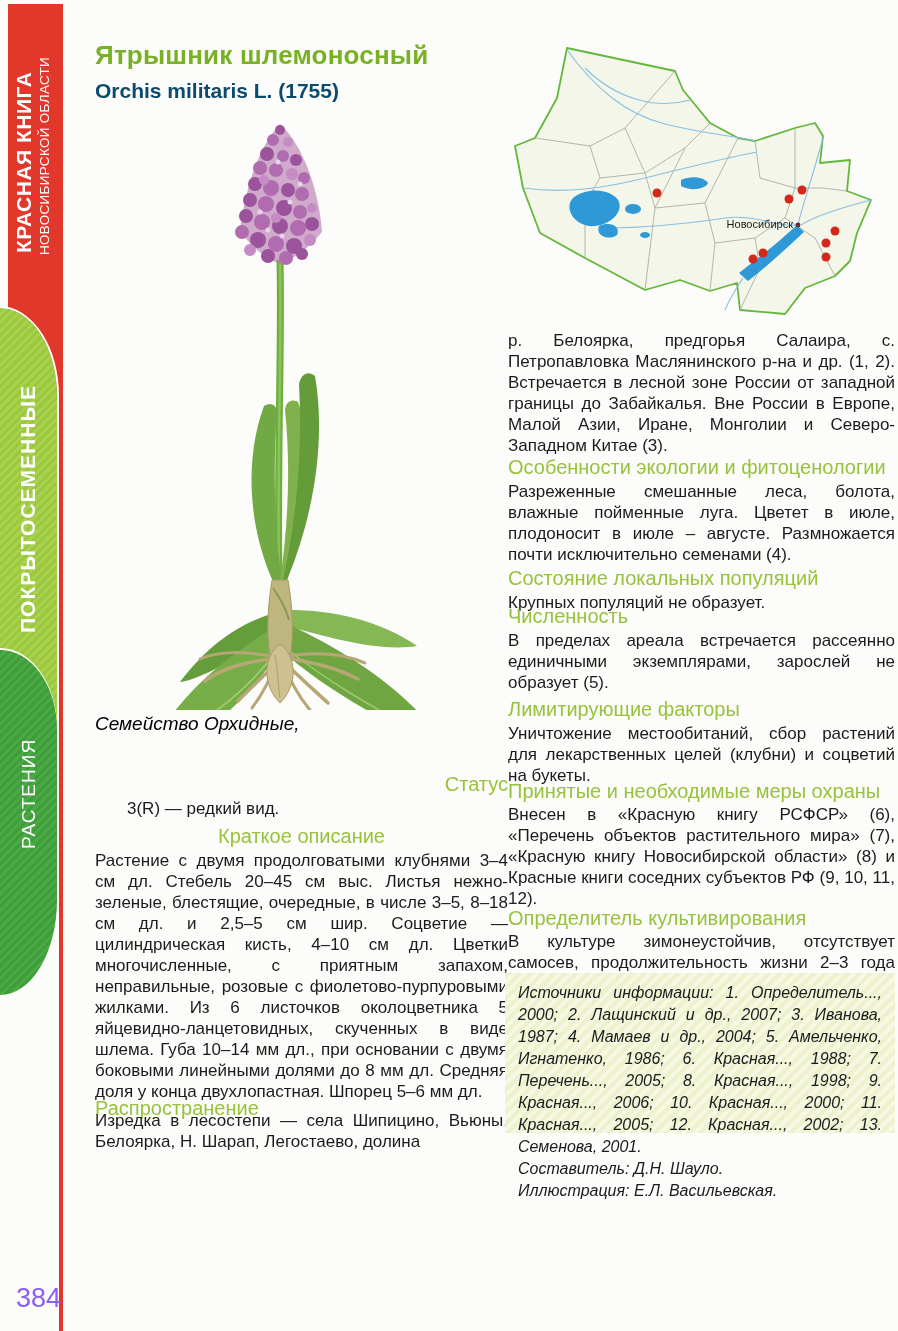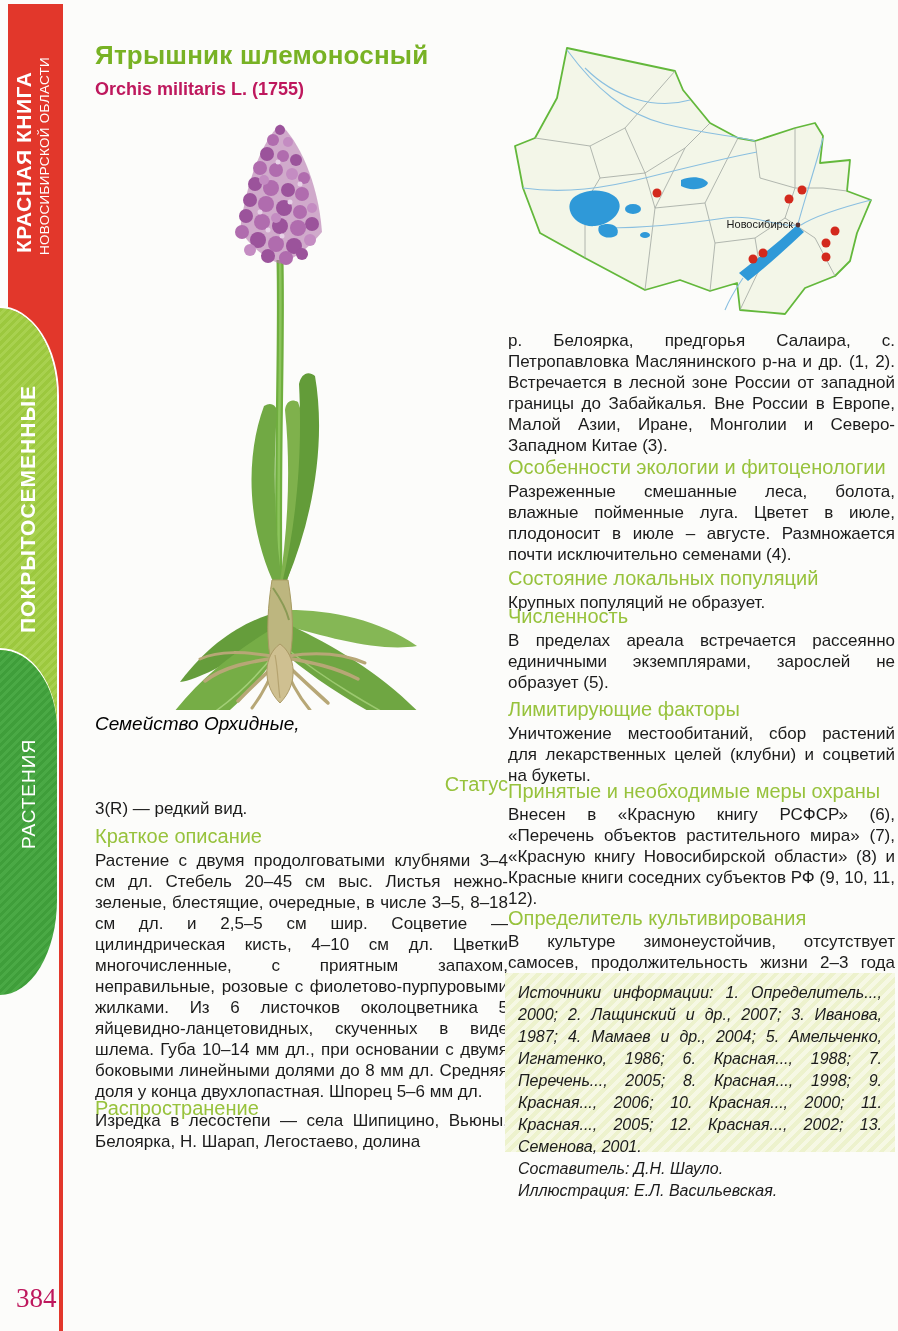--- a/index.html
+++ b/index.html
@@ -28,37 +28,37 @@
     box-shadow:0 -2px 0 0 #ffffff;
   }
   .vtext{
     position:absolute;transform-origin:left top;transform:rotate(-90deg);
     white-space:nowrap;color:#ffffff;line-height:1;
   }
   .v-red-title{left:13px;top:253px;font-size:21px;font-weight:bold;letter-spacing:.5px;}
   .v-red-sub{left:38px;top:255px;font-size:13.5px;letter-spacing:.3px;}
   .v-lime{left:17px;top:633px;font-size:21px;font-weight:bold;letter-spacing:1px;}
   .v-dark{left:19px;top:849px;font-size:19px;letter-spacing:1px;}
-  .page-number{position:absolute;left:16px;top:1283px;font-size:27px;color:#be185d;font-family:Liberation Serif, serif;}
+  .page-number{position:absolute;left:16px;top:1283px;font-size:27px;color:#8b5cf6;}
 
   
   .col-left{position:absolute;left:95px;top:0;width:413px;height:1087px;}
   .col-right{position:absolute;left:508px;top:0;width:387px;height:1231px;}
   .block{position:absolute;left:0;width:100%;}
   .title{font-size:26px;font-weight:bold;color:#78b224;letter-spacing:.2px;}
-  .latin{font-size:18px;font-weight:bold;color:#be185d;}
+  .latin{font-size:21px;font-weight:bold;color:#0c4a6e;}
   .family{font-style:italic;font-size:19px;line-height:28px;color:#000000;}
   .sec-h{font-size:20px;color:#97c23c;line-height:24px;}
   .sec-b{font-size:17px;line-height:21px;text-align:justify;color:#1b1b1b;}
   .plant{position:absolute;left:130px;top:110px;}
   .map-wrap{position:absolute;left:505px;top:28px;width:390px;height:292px;}
 
   
   .sources{
-    position:absolute;left:505px;top:973px;width:390px;height:179px;
+    position:absolute;left:505px;top:973px;width:390px;height:160px;
     background:repeating-linear-gradient(-45deg,#edf2cd 0 4px,#f6f8e4 4px 8px);
     box-sizing:border-box;padding:9px 13px 0 13px;
     font-style:italic;font-size:16px;line-height:22px;
   }
   .sources .src{text-align:justify;}
 </style>
 </head>
 <body>
 
 <div class="page">
@@ -76,23 +76,23 @@
 
   <div class="col-left">
     <div class="block title" style="top:40px;">Ятрышник шлемоносный</div>
     <div class="block latin" style="top:79px;">Orchis militaris L. (1755)</div>
 
     <div class="block family" style="top:710px;">
       <div>Семейство Орхидные,</div>
     </div>
 
     <div class="block sec-h" style="top:772px;text-align:right;">Статус</div>
-    <div class="block sec-b" style="top:798px;">3(R) — редкий вид.</div>
-
-    <div class="block sec-h" style="top:824px;">Краткое описание</div>
+    <div class="block sec-b" style="top:798px;margin-left:32px;">3(R) — редкий вид.</div>
+
+    <div class="block sec-h" style="top:824px;text-align:center;">Краткое описание</div>
     <div class="block sec-b" style="top:850px;">Растение с двумя продолговатыми клубнями 3–4 см дл. Стебель 20–45 см выс. Листья нежно-зеленые, блестящие, очередные, в числе 3–5, 8–18 см дл. и 2,5–5 см шир. Соцветие — цилиндрическая кисть, 4–10 см дл. Цветки многочисленные, с приятным запахом, неправильные, розовые с фиолетово-пурпуровыми жилками. Из 6 листочков околоцветника 5 яйцевидно-ланцетовидных, скученных в виде шлема. Губа 10–14 мм дл., при основании с двумя боковыми линейными долями до 8 мм дл. Средняя доля у конца двухлопастная. Шпорец 5–6 мм дл.</div>
 
     <div class="block sec-h" style="top:1084px;margin-top:12px;">Распространение</div>
     <div class="block sec-b" style="top:1110px;">Изредка в лесостепи — села Шипицино, Вьюны, Белоярка, Н. Шарап, Легостаево, долина</div>
   </div>
 
   <svg class="plant" width="330" height="600" viewBox="0 0 330 600">
 
     <path d="M150,150 C152,240 147,330 149,478" stroke="#6fae3e" stroke-width="7" fill="none"></path>
     <path d="M150,150 C152,240 147,330 149,478" stroke="#8cc45c" stroke-width="2.5" fill="none"></path>

